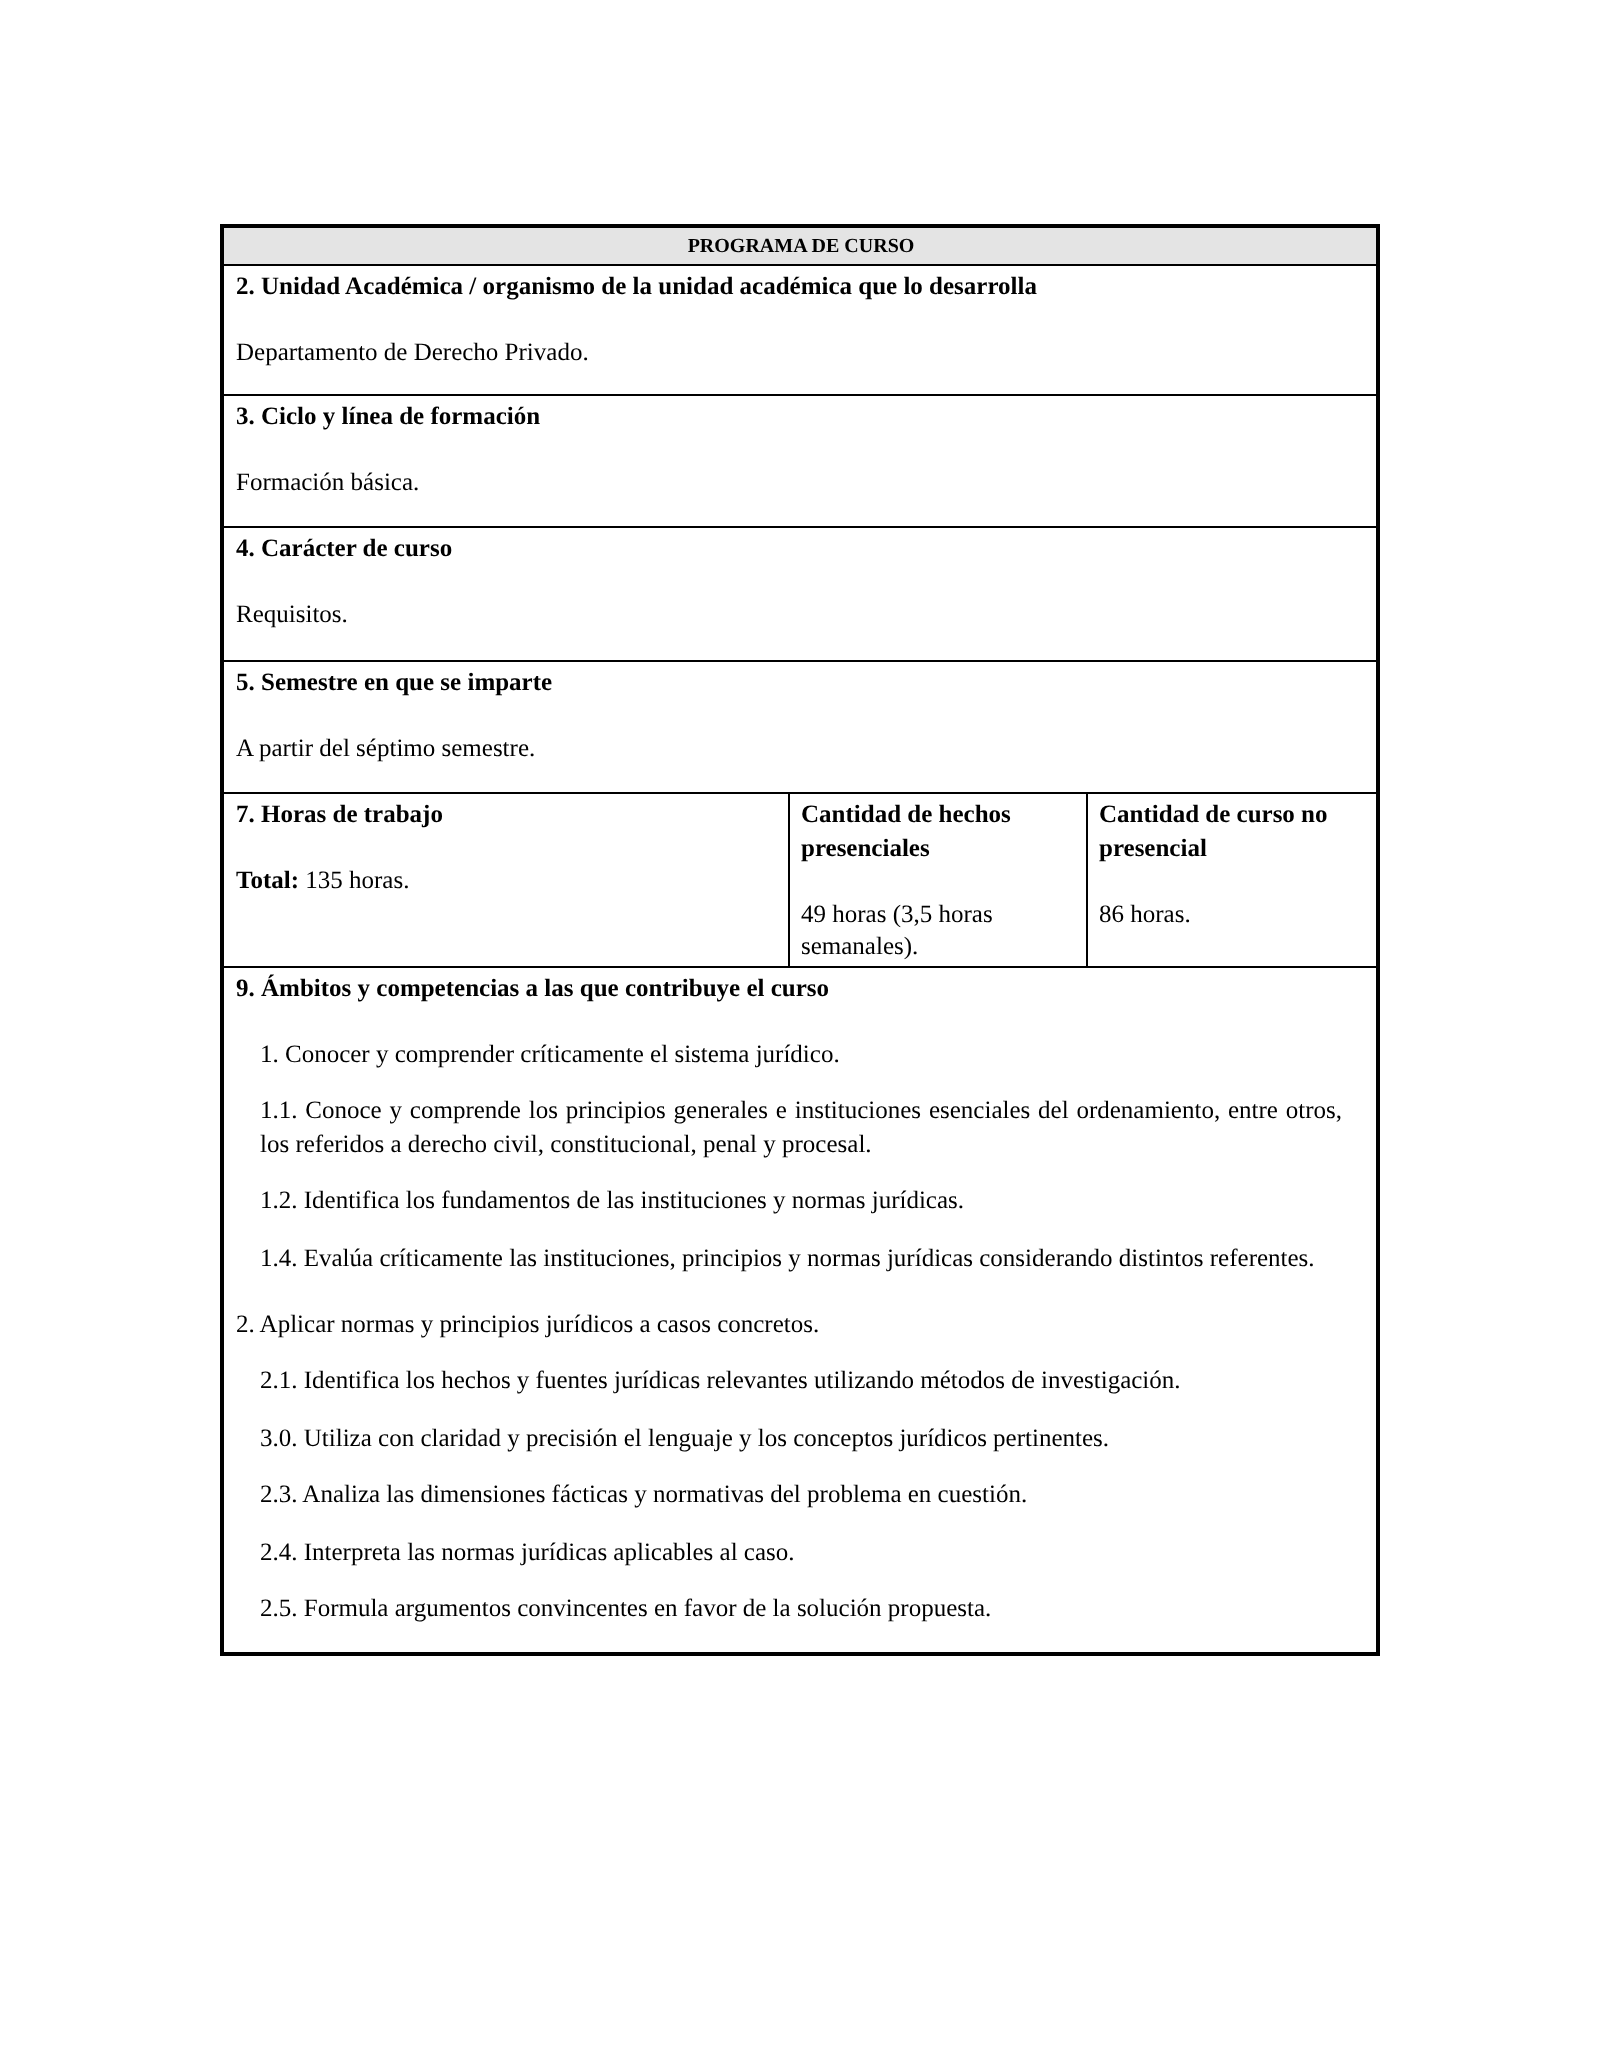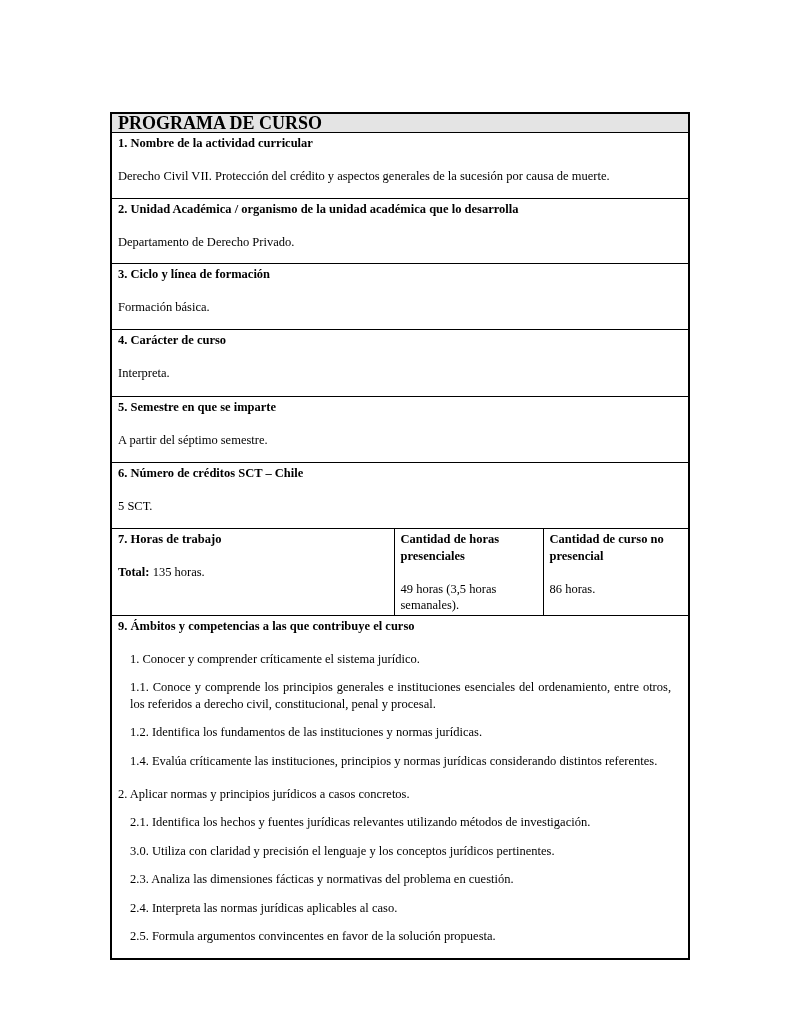--- a/index.html
+++ b/index.html
@@ -24,22 +24,23 @@
     font-size: 12.5px;
     line-height: 16.5px;
   }
   table.course-table td {
     border: 1px solid #000000;
     vertical-align: top;
     padding: 2px 5px 1px 6px;
   }
   td.title-cell {
     height: 15px;
+    text-align: center;
     font-weight: bold;
-    font-size: 18px;
+    font-size: 10px;
     line-height: 15px;
     background: #e4e4e4;
     padding: 1px 2px;
     margin-top: 48px;
   }
   p.h {
     font-weight: bold;
     margin: 0 0 16.5px 0;
   }
   p.b { margin: 0; }
@@ -56,69 +57,57 @@
       <col style="width:283px">
       <col style="width:149px">
       <col style="width:146px">
     </colgroup>
 
     <tbody>
         <tr>
       <td colspan="3" class="title-cell">PROGRAMA DE CURSO</td>
     </tr>
 
-    <tr>
-      <td colspan="3" style="height:66px">
-        <p class="h">1. Nombre de la actividad curricular</p>
-        <p class="b">Derecho Civil VII. Protección del crédito y aspectos generales de la sucesión por causa de muerte.</p>
-      </td>
-    </tr>
 
     <tr>
       <td colspan="3" style="height:65px">
         <p class="h">2. Unidad Académica / organismo de la unidad académica que lo desarrolla</p>
         <p class="b">Departamento de Derecho Privado.</p>
       </td>
     </tr>
 
     <tr>
       <td colspan="3" style="height:66px">
         <p class="h">3. Ciclo y línea de formación</p>
         <p class="b">Formación básica.</p>
       </td>
     </tr>
 
     <tr>
       <td colspan="3" style="height:67px">
         <p class="h">4. Carácter de curso</p>
-        <p class="b">Interpreta.</p>
+        <p class="b">Requisitos.</p>
       </td>
     </tr>
 
     <tr>
       <td colspan="3" style="height:66px">
         <p class="h">5. Semestre en que se imparte</p>
         <p class="b">A partir del séptimo semestre.</p>
       </td>
     </tr>
 
-    <tr>
-      <td colspan="3" style="height:66px">
-        <p class="h">6. Número de créditos SCT – Chile</p>
-        <p class="b">5 SCT.</p>
-      </td>
-    </tr>
 
     <tr>
       <td style="height:82px">
         <p class="h">7. Horas de trabajo</p>
         <p class="b"><span class="bold">Total:</span><span> 135 horas.</span></p>
       </td>
       <td>
-        <p class="h">Cantidad de horas presenciales</p>
+        <p class="h">Cantidad de hechos presenciales</p>
         <p class="b">49 horas (3,5 horas semanales).</p>
       </td>
       <td>
         <p class="h">Cantidad de curso no presencial</p>
         <p class="b">86 horas.</p>
       </td>
     </tr>
 
 
     <tr>

